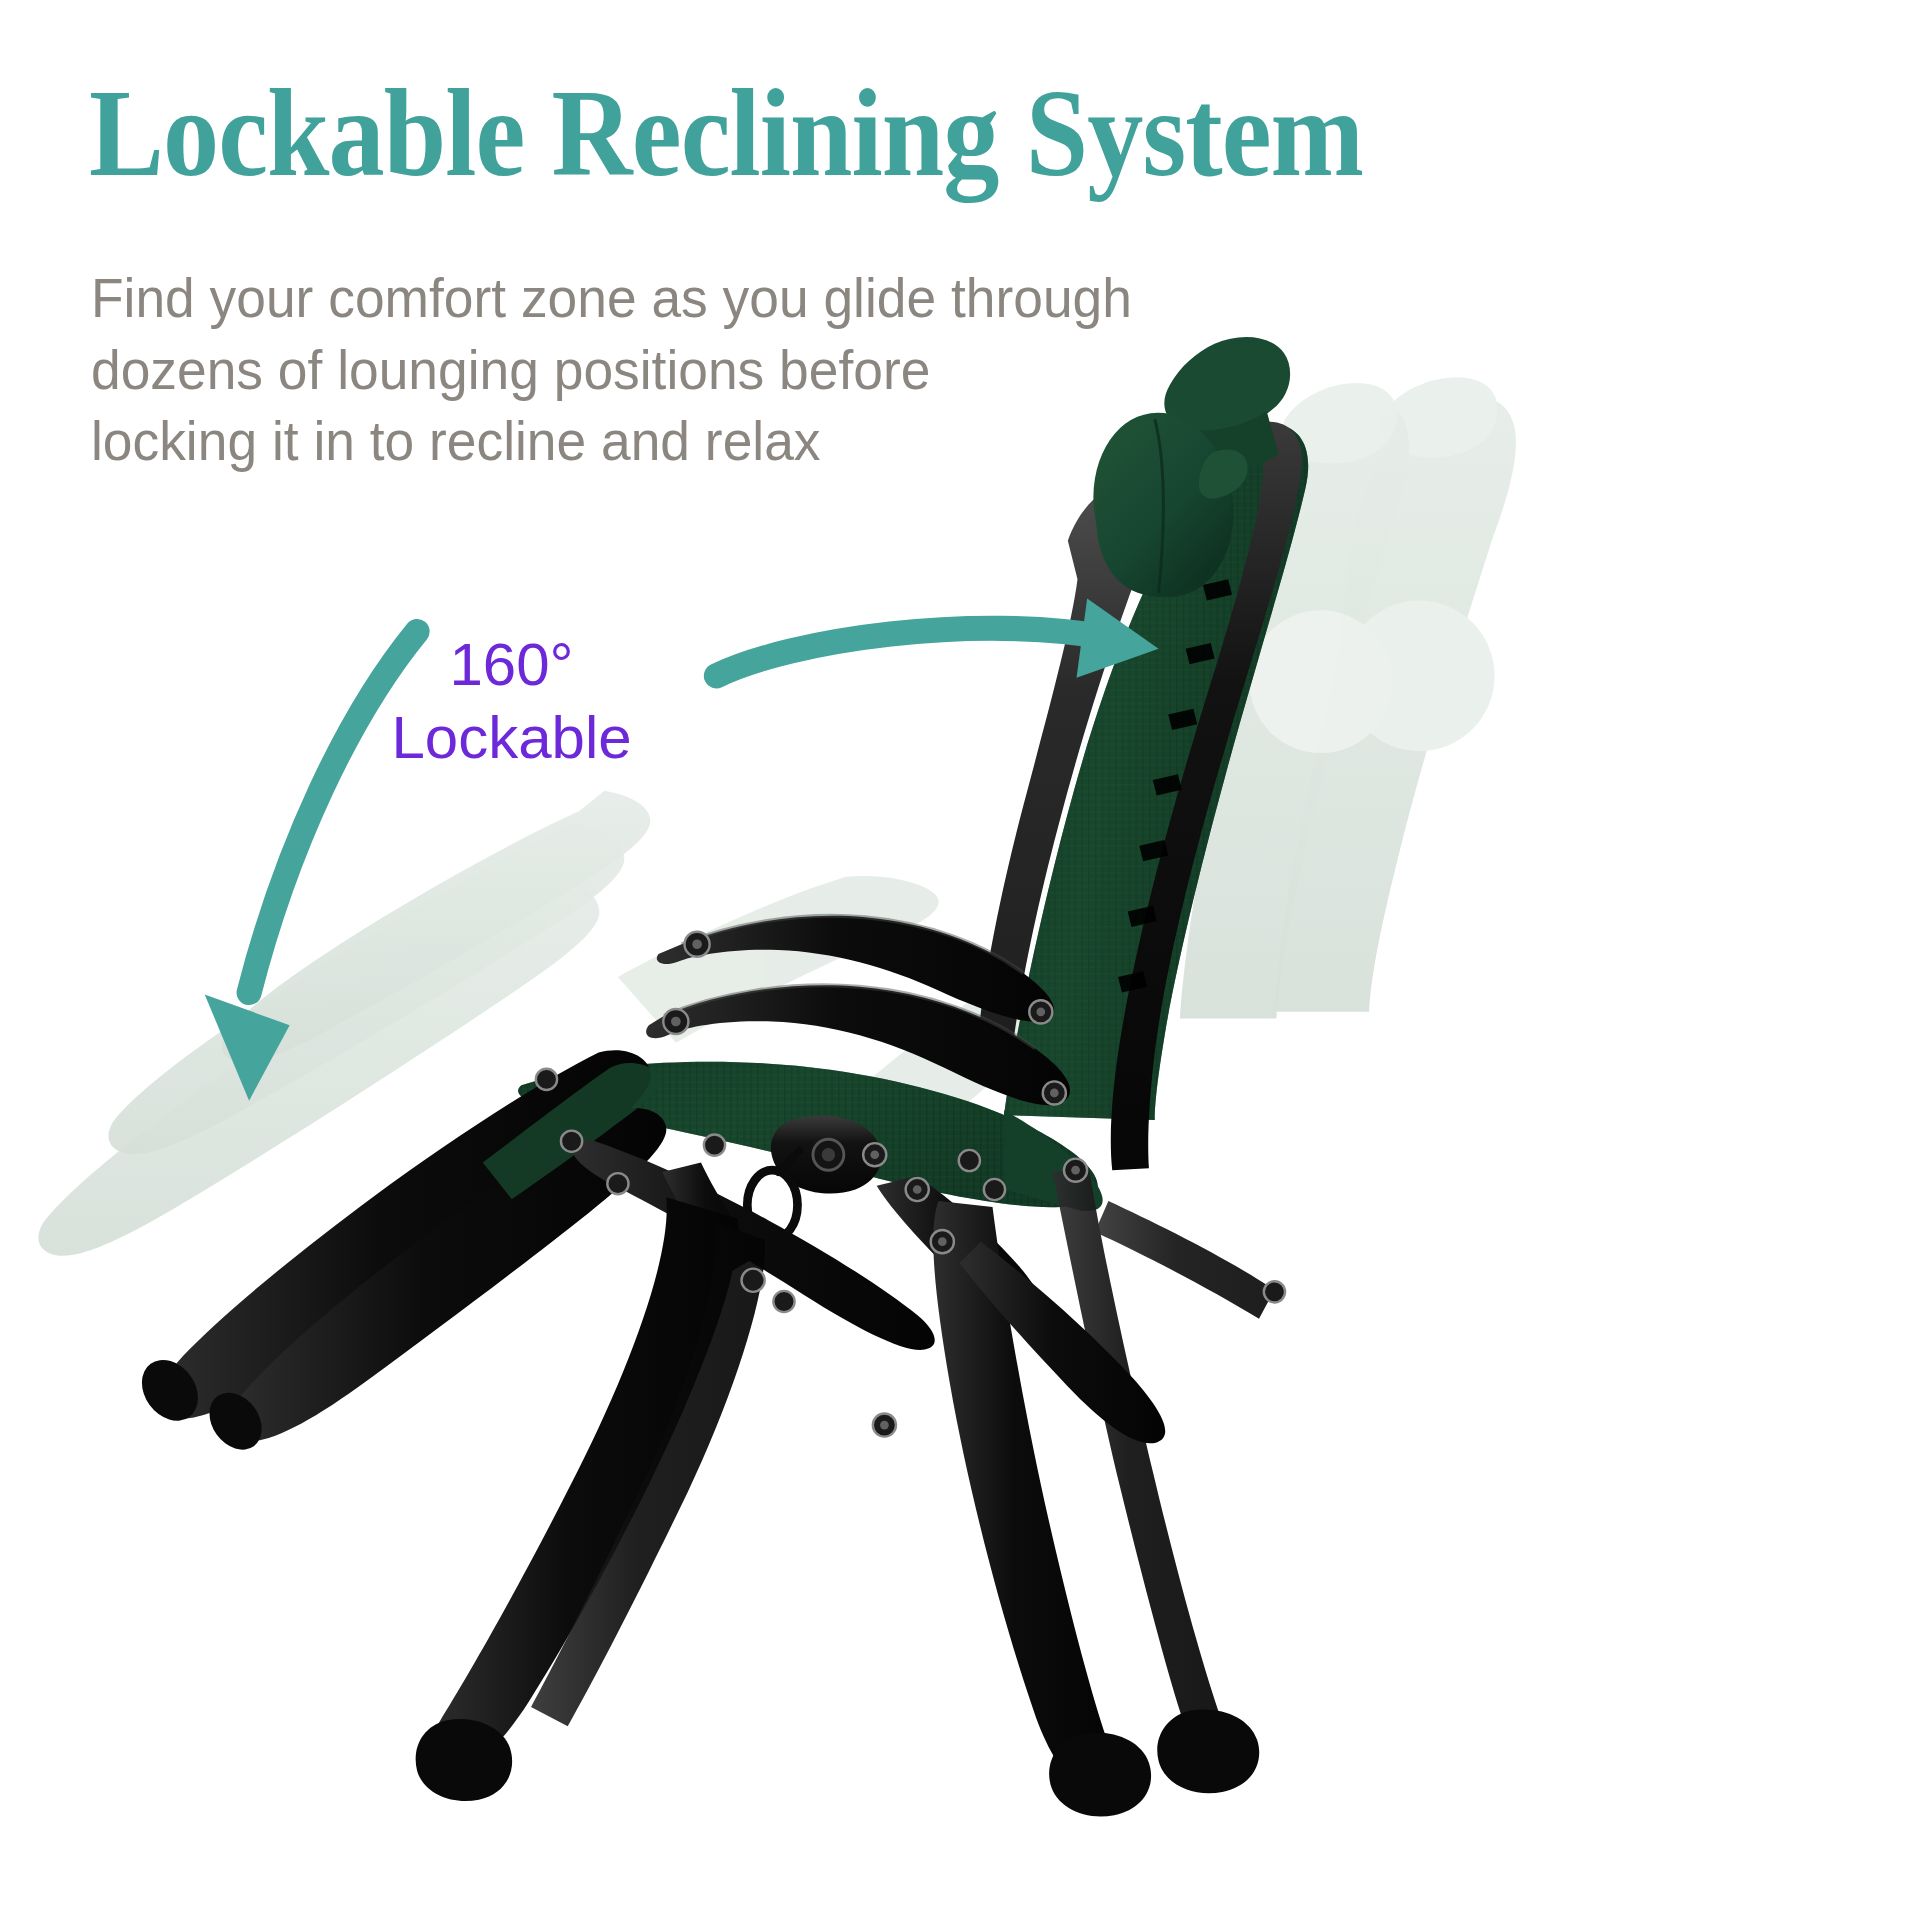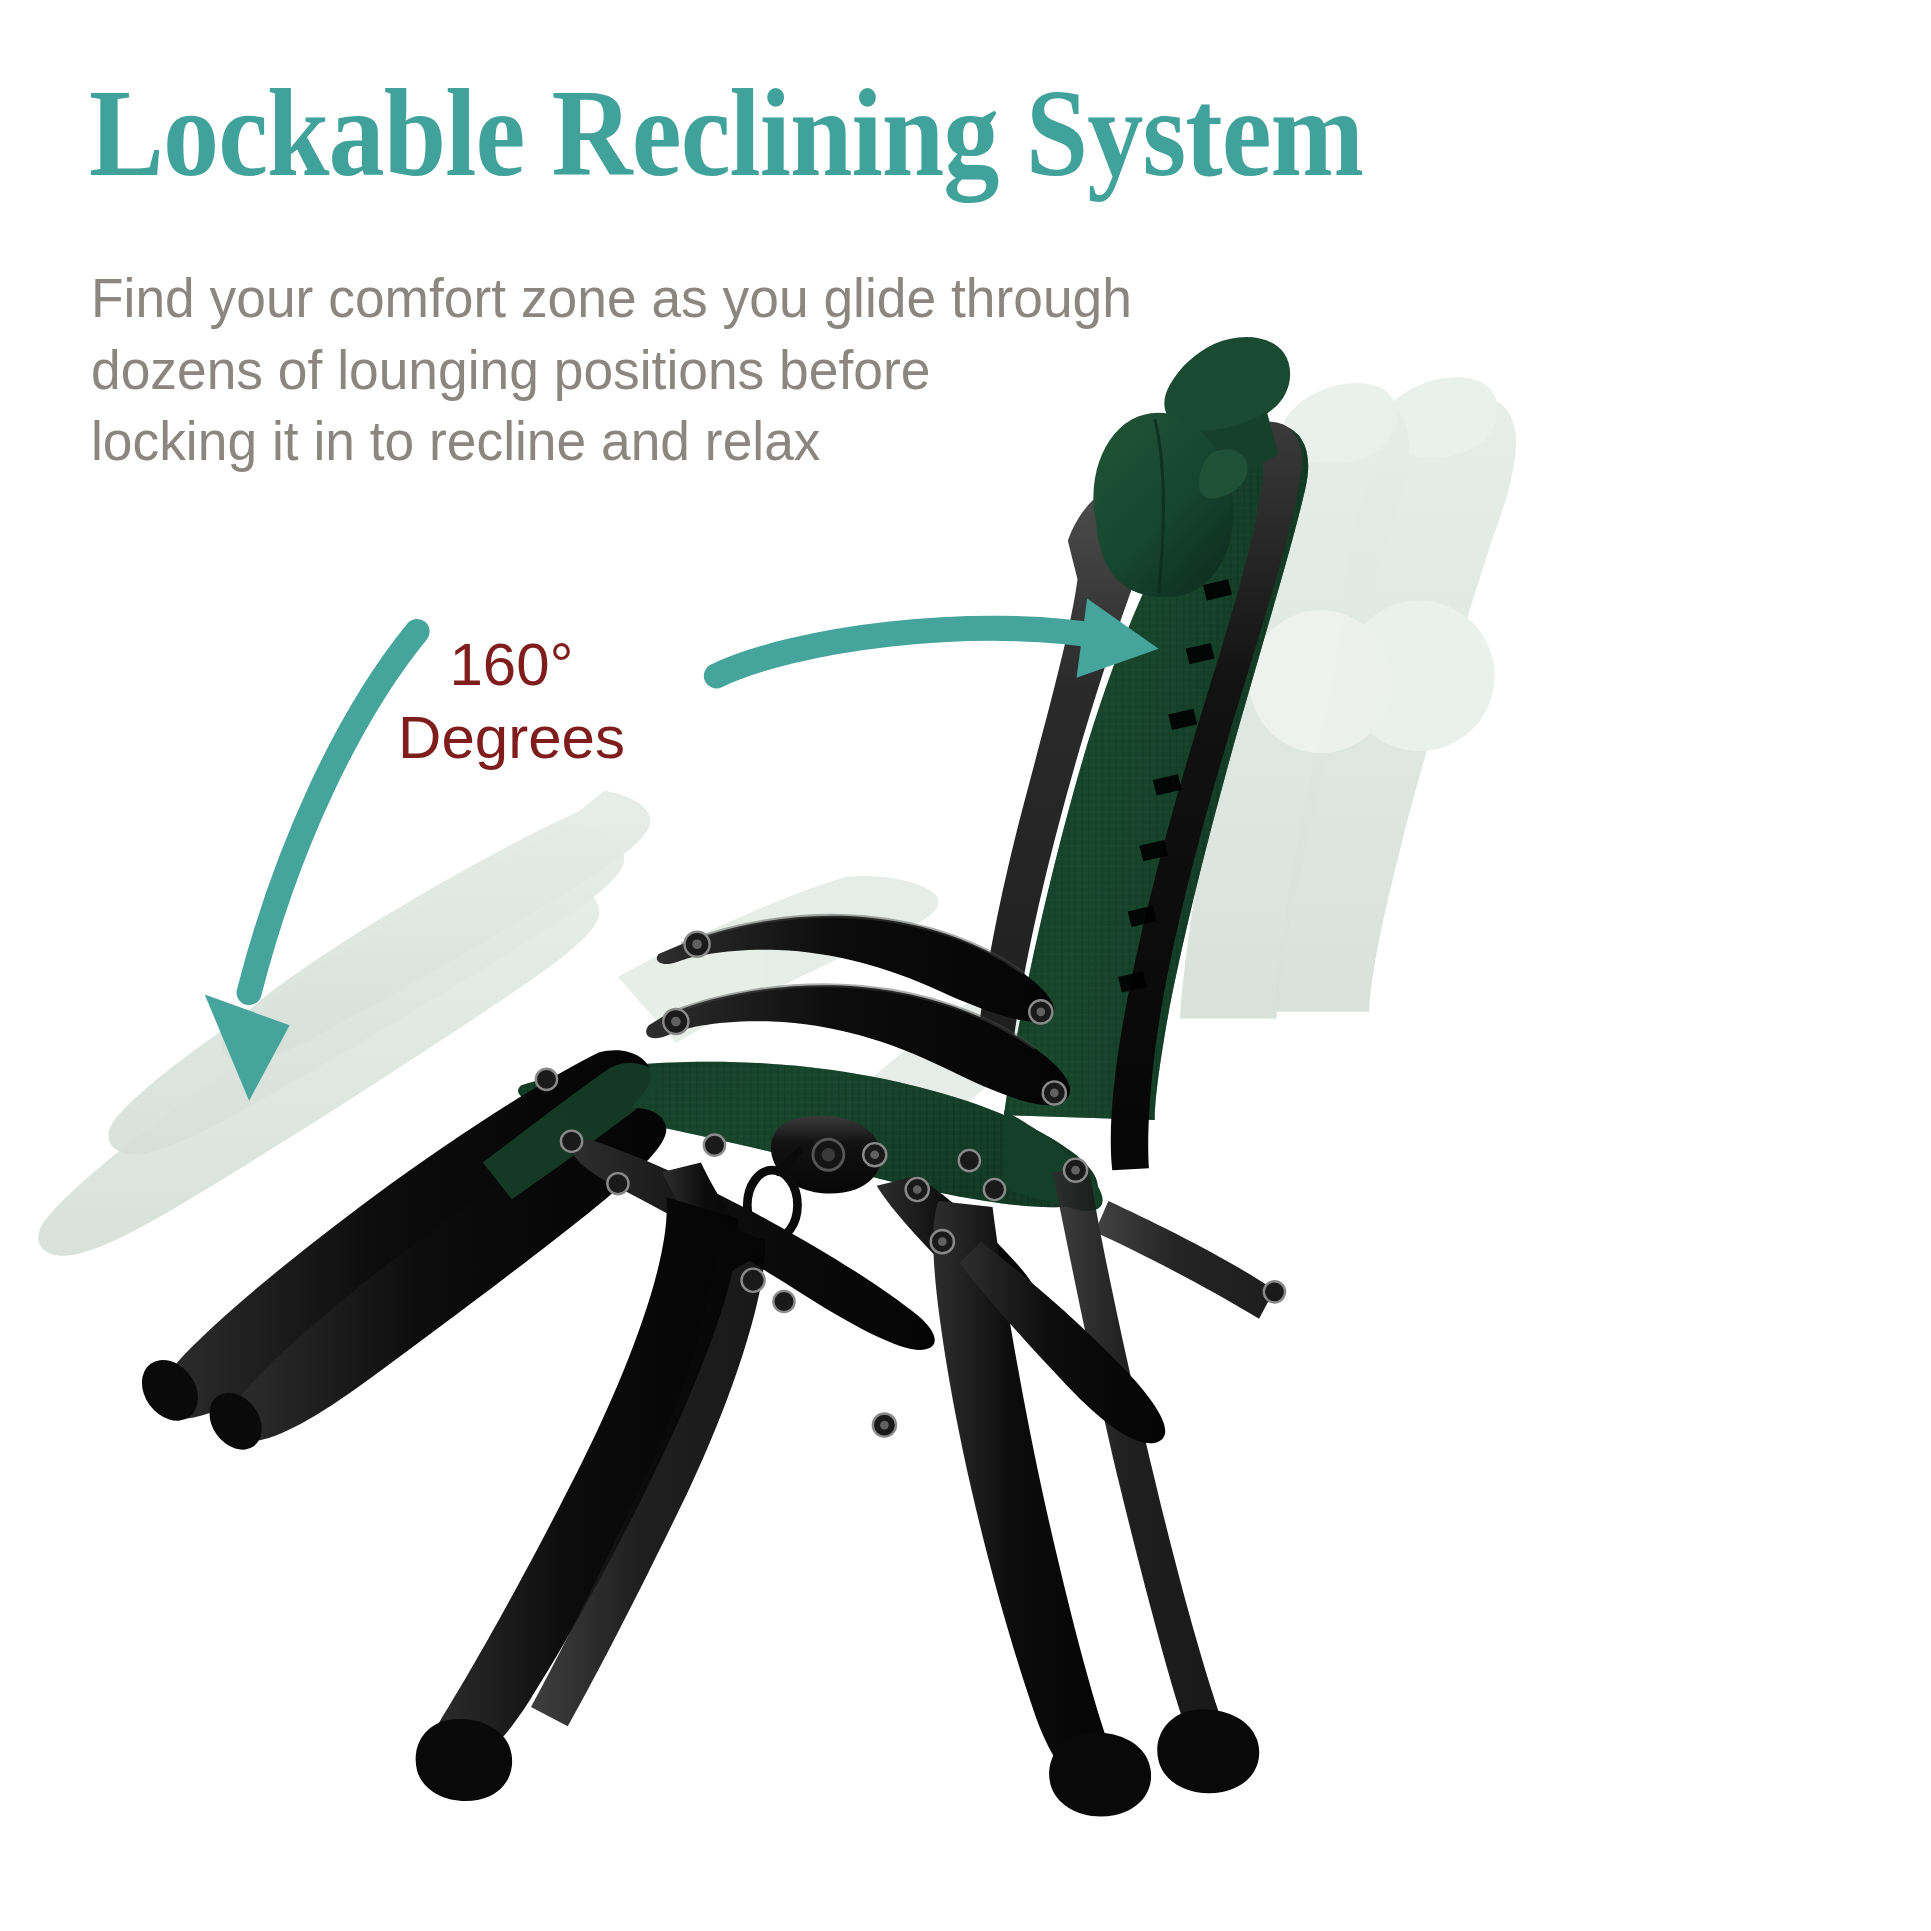--- a/index.html
+++ b/index.html
@@ -31,21 +31,21 @@
     color:#8B8680;
     transform:scaleX(0.97);
     transform-origin:left top;
   }
   #subhead div { white-space:nowrap; }
 
   
   #angle-callout {
     position:absolute; left:357px; top:628px; width:309px;
     text-align:center;
-    color:#7f1d1d;
+    color:#6d28d9;
     font-family:"Liberation Sans", sans-serif;
     font-size:60px;
     line-height:1.22;
     font-weight:400;
   }
   #angle-callout .deg-num { display:block; }
   #angle-callout .deg-word { display:block; }
 
   
   svg.layer { position:absolute; left:0; top:0; width:1931px; height:1931px; }
@@ -61,21 +61,21 @@
   <div id="headline">Lockable Reclining System</div>
 
   <div id="subhead">
     <div>Find your comfort zone as you glide through</div>
     <div>dozens of lounging positions before</div>
     <div>locking it in to recline and relax</div>
   </div>
 
   <div id="angle-callout">
     <span class="deg-num">160°</span>
-    <span class="deg-word">Degrees</span>
+    <span class="deg-word">Lockable</span>
   </div>
 
   <svg class="layer ghosts" viewBox="0 0 2000 2000">
     <defs>
       <linearGradient id="ghostGrad" x1="0" y1="0" x2="0" y2="1">
         <stop offset="0%" stop-color="#E6EDE8"></stop>
         <stop offset="100%" stop-color="#D6E0D9"></stop>
       </linearGradient>
     </defs>
 

